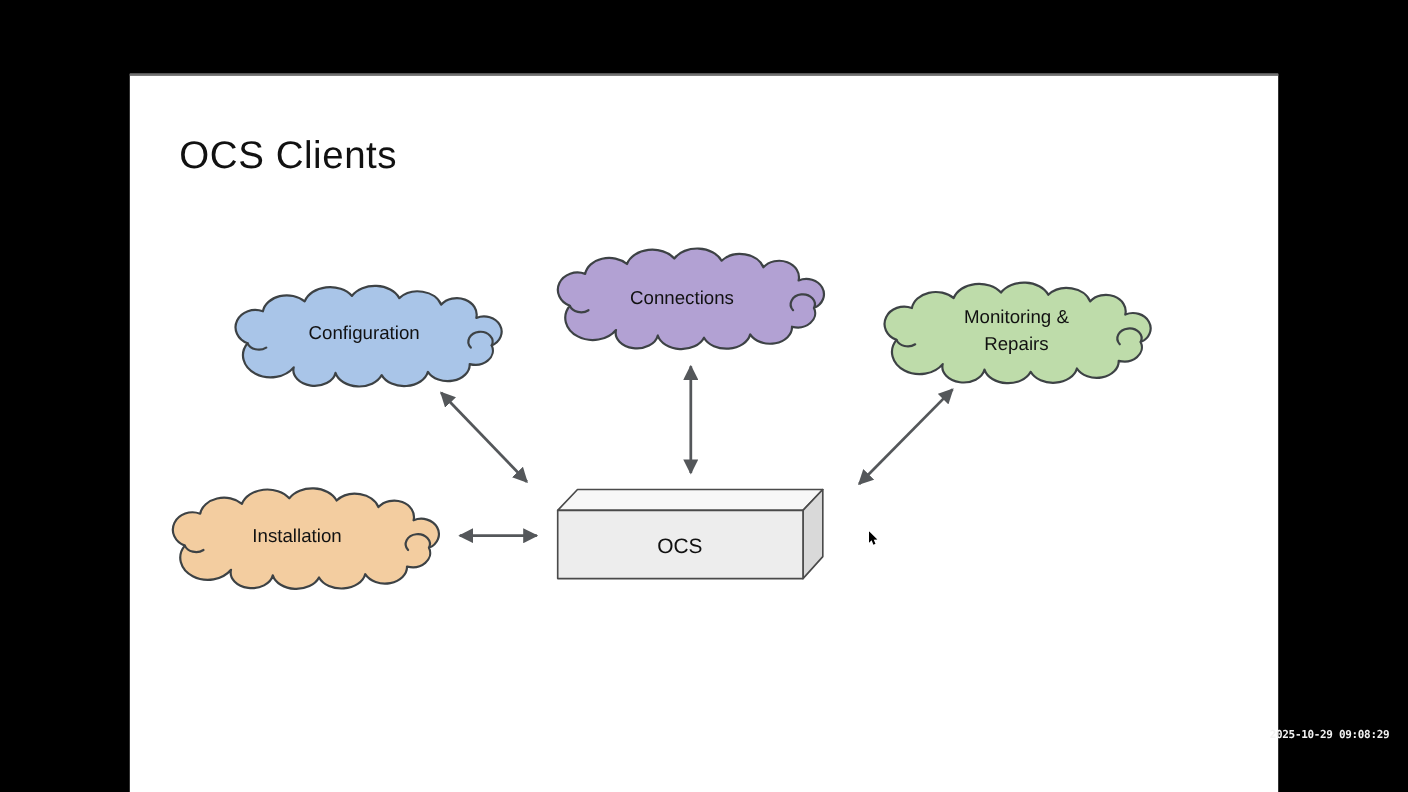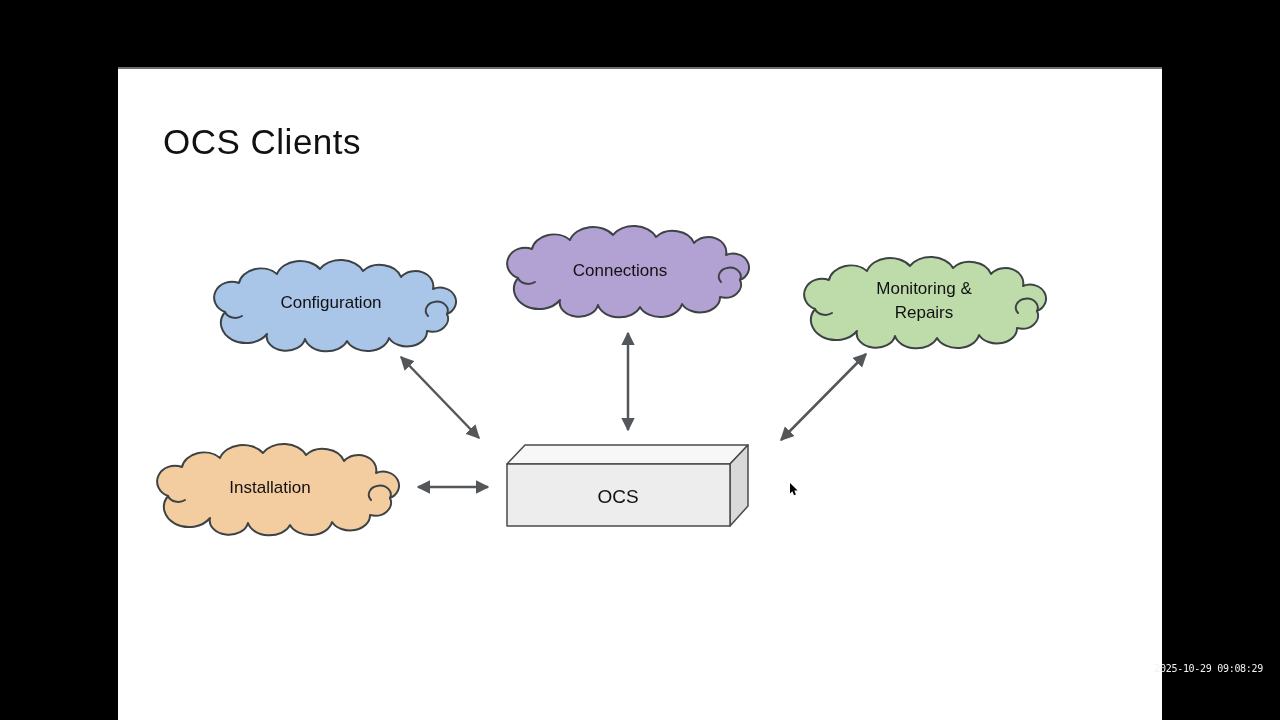--- a/index.html
+++ b/index.html
@@ -43,21 +43,21 @@
     font-family: "Liberation Sans", sans-serif;
     font-size: 19px;
     fill: #111111;
     text-anchor: middle;
   }
   .timestamp {
     position: absolute;
     top: 663px; right: 17px;
     font-family: "DejaVu Sans Mono", monospace;
     font-size: 10px;
-    font-weight: normal;
+    font-weight: bold;
     color: #f2f2f2;
     letter-spacing: -0.3px;
     white-space: nowrap;
   }
   .cursor {
     position: absolute;
     left: 789px; top: 483px;
     width: 10px; height: 14px;
   }
 </style>

